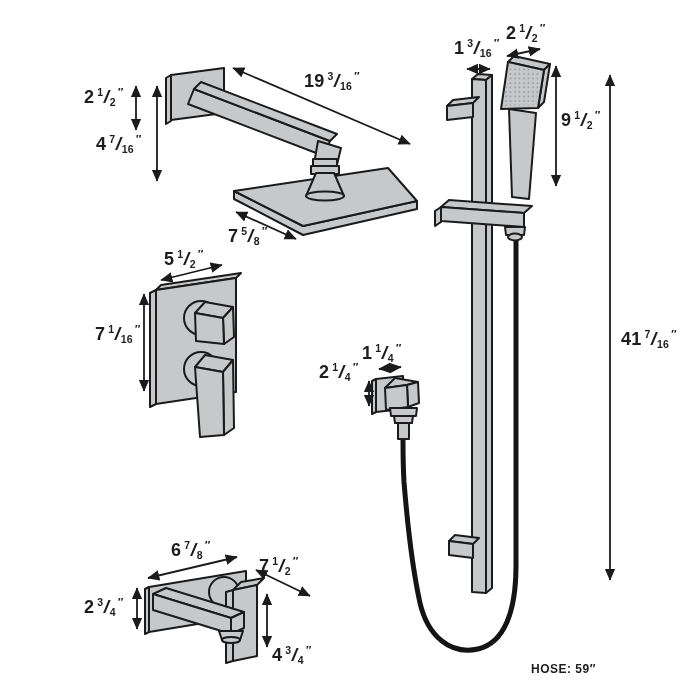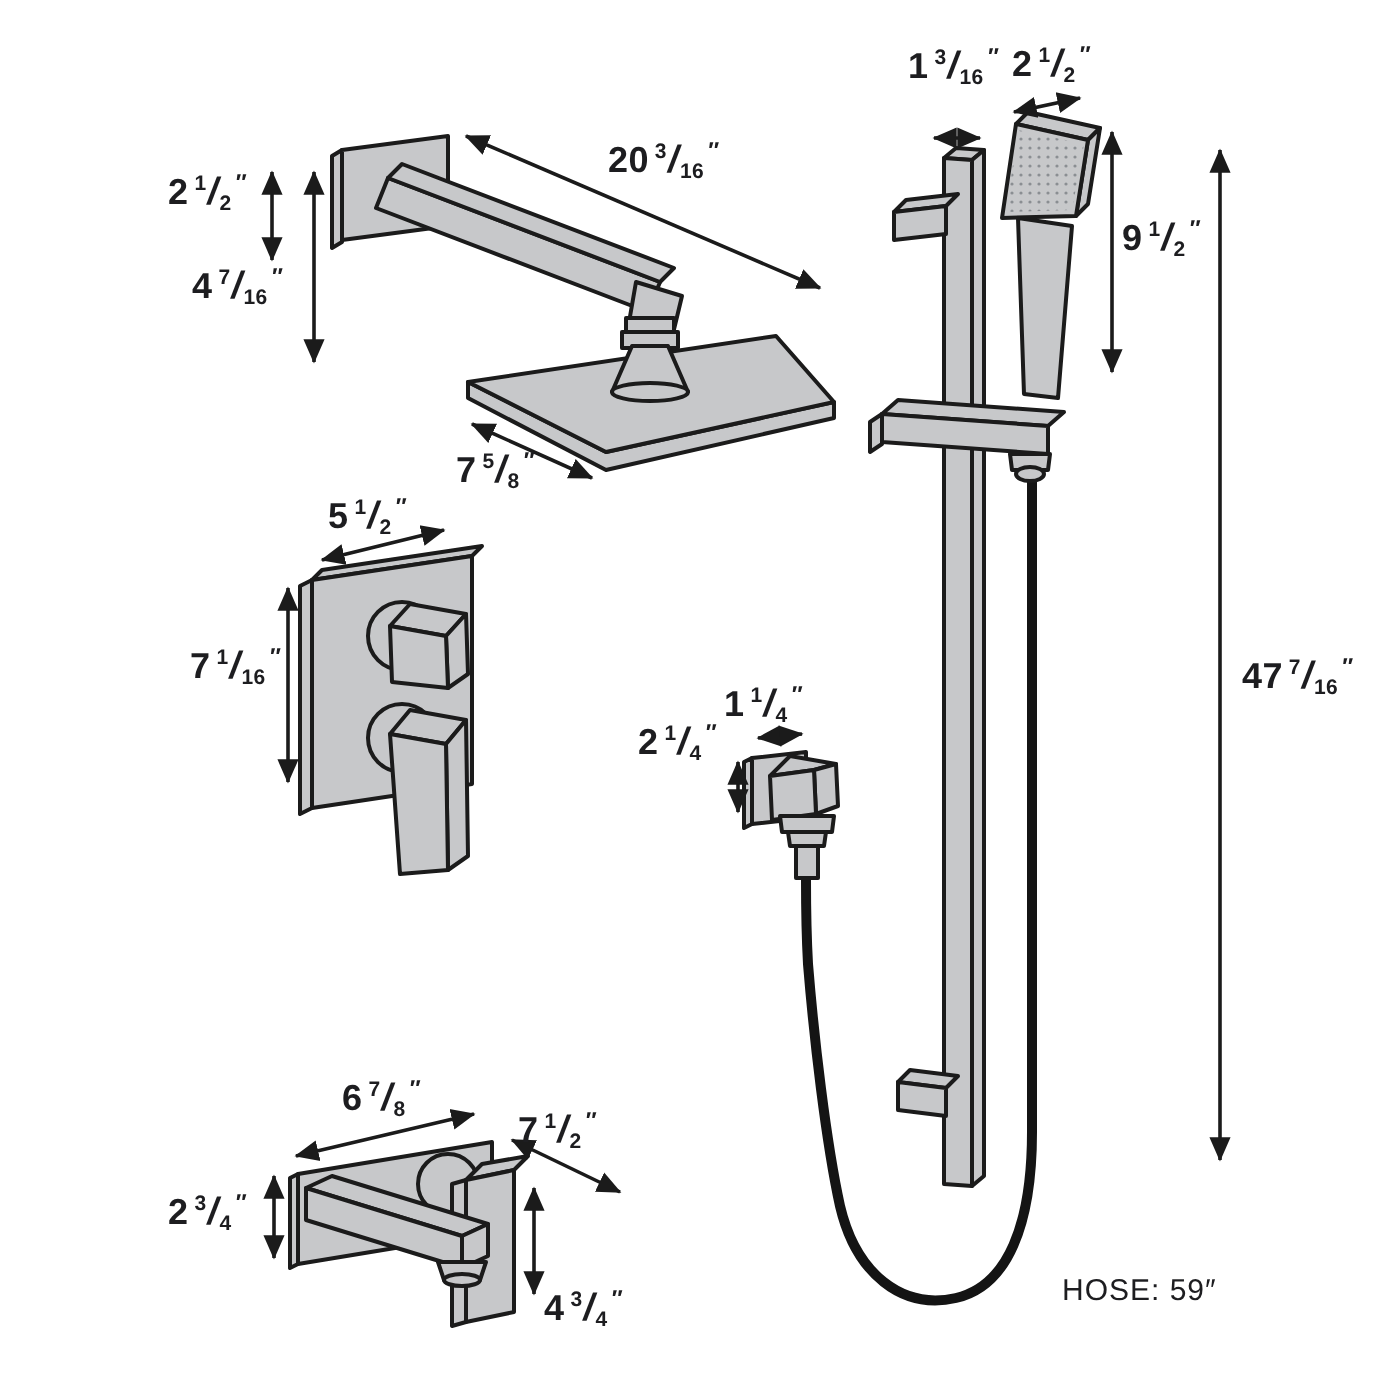--- a/index.html
+++ b/index.html
@@ -12,21 +12,21 @@
   .fx{fill:var(--fixture-fill);stroke:var(--line);stroke-width:2;stroke-linejoin:round;}
   .ln{stroke:var(--line);stroke-width:1.8;fill:none;}
   .hose-path{stroke:var(--hose);stroke-width:5;fill:none;stroke-linecap:round;}
   .dim{position:absolute;color:var(--text);font-weight:700;font-size:18px;line-height:1;
        white-space:nowrap;letter-spacing:0.2px;}
   .dim .w{font-size:18px;}
   .dim .num{font-size:10.5px;vertical-align:7px;margin-left:3px;}
   .dim .sl{font-size:19px;font-style:italic;margin:0 0.5px;}
   .dim .den{font-size:10.5px;vertical-align:-3px;}
   .dim .in{font-size:11.5px;font-style:italic;vertical-align:7px;margin-left:1.5px;}
-  .hose-label{position:absolute;color:var(--text);font-weight:400;font-size:15px;letter-spacing:0.5px;}
+  .hose-label{position:absolute;color:var(--text);font-weight:700;font-size:12px;letter-spacing:0.5px;margin-top:25px;}
 </style>
 </head>
 <body>
 
 <div id="canvas">
 
 <svg id="art" width="700" height="700" viewBox="0 0 700 700">
   <defs>
     <marker id="arw" viewBox="0 0 10 10" refX="9" refY="5" markerWidth="7" markerHeight="7" orient="auto-start-reverse" markerUnits="strokeWidth">
       <path d="M0,0.8 L9.6,5 L0,9.2 z" fill="#1b1b1b"></path>
@@ -128,35 +128,35 @@
     <line class="ln" x1="256" y1="570" x2="310" y2="596" marker-start="url(#arw)" marker-end="url(#arw)"></line>
     <line class="ln" x1="137" y1="588" x2="137" y2="629" marker-start="url(#arw)" marker-end="url(#arw)"></line>
     <line class="ln" x1="267" y1="594" x2="267" y2="647" marker-start="url(#arw)" marker-end="url(#arw)"></line>
   </g>
 </svg>
 
 <div class="dim" style="left:84px;top:87px"><span class="w">2</span><span class="num">1</span><span class="sl">/</span><span class="den">2</span><span class="in">″</span></div>
 
 <div class="dim" style="left:96px;top:134px"><span class="w">4</span><span class="num">7</span><span class="sl">/</span><span class="den">16</span><span class="in">″</span></div>
 
-<div class="dim" style="left:304px;top:71px"><span class="w">20</span><span class="num">3</span><span class="sl">/</span><span class="den">16</span><span class="in">″</span></div>
+<div class="dim" style="left:304px;top:71px"><span class="w">19</span><span class="num">3</span><span class="sl">/</span><span class="den">16</span><span class="in">″</span></div>
 
 <div class="dim" style="left:228px;top:226px"><span class="w">7</span><span class="num">5</span><span class="sl">/</span><span class="den">8</span><span class="in">″</span></div>
 
 <div class="dim" style="left:164px;top:249px"><span class="w">5</span><span class="num">1</span><span class="sl">/</span><span class="den">2</span><span class="in">″</span></div>
 
 <div class="dim" style="left:95px;top:324px"><span class="w">7</span><span class="num">1</span><span class="sl">/</span><span class="den">16</span><span class="in">″</span></div>
 
-<div class="dim" style="left:454px;top:24px"><span class="w">1</span><span class="num">3</span><span class="sl">/</span><span class="den">16</span><span class="in">″</span></div>
+<div class="dim" style="left:454px;top:38px"><span class="w">1</span><span class="num">3</span><span class="sl">/</span><span class="den">16</span><span class="in">″</span></div>
 
 <div class="dim" style="left:506px;top:23px"><span class="w">2</span><span class="num">1</span><span class="sl">/</span><span class="den">2</span><span class="in">″</span></div>
 
 <div class="dim" style="left:561px;top:110px"><span class="w">9</span><span class="num">1</span><span class="sl">/</span><span class="den">2</span><span class="in">″</span></div>
 
-<div class="dim" style="left:621px;top:329px"><span class="w">47</span><span class="num">7</span><span class="sl">/</span><span class="den">16</span><span class="in">″</span></div>
+<div class="dim" style="left:621px;top:329px"><span class="w">41</span><span class="num">7</span><span class="sl">/</span><span class="den">16</span><span class="in">″</span></div>
 
 <div class="dim" style="left:362px;top:343px"><span class="w">1</span><span class="num">1</span><span class="sl">/</span><span class="den">4</span><span class="in">″</span></div>
 
 <div class="dim" style="left:319px;top:362px"><span class="w">2</span><span class="num">1</span><span class="sl">/</span><span class="den">4</span><span class="in">″</span></div>
 
 <div class="dim" style="left:171px;top:540px"><span class="w">6</span><span class="num">7</span><span class="sl">/</span><span class="den">8</span><span class="in">″</span></div>
 
 <div class="dim" style="left:259px;top:556px"><span class="w">7</span><span class="num">1</span><span class="sl">/</span><span class="den">2</span><span class="in">″</span></div>
 
 <div class="dim" style="left:84px;top:597px"><span class="w">2</span><span class="num">3</span><span class="sl">/</span><span class="den">4</span><span class="in">″</span></div>

